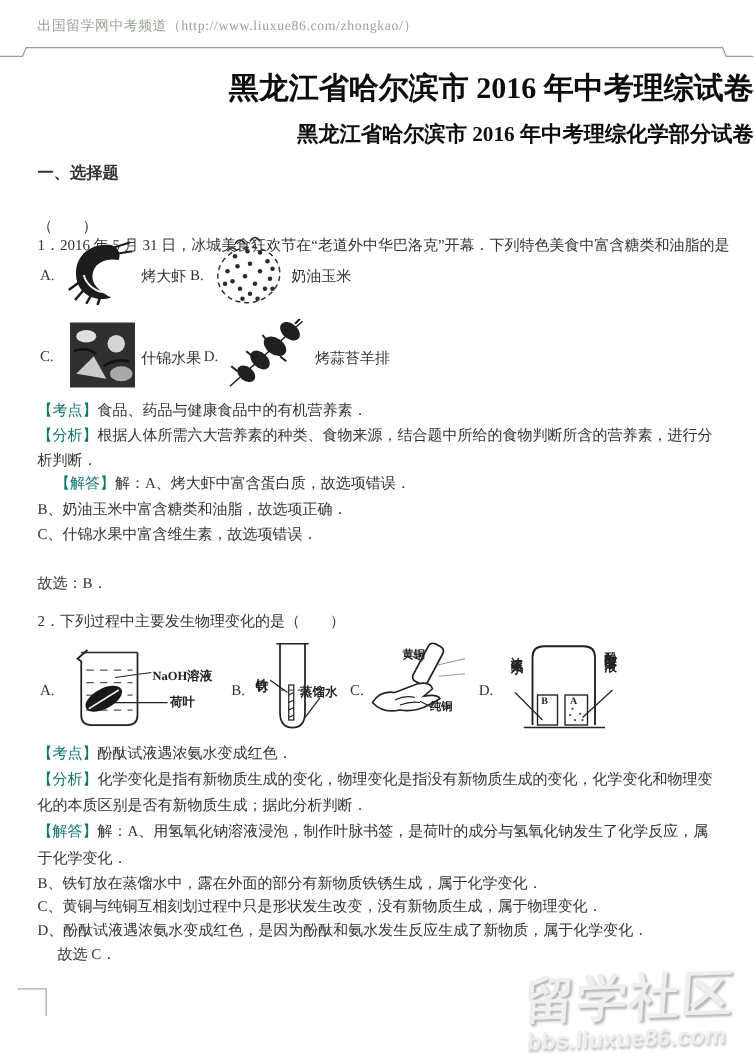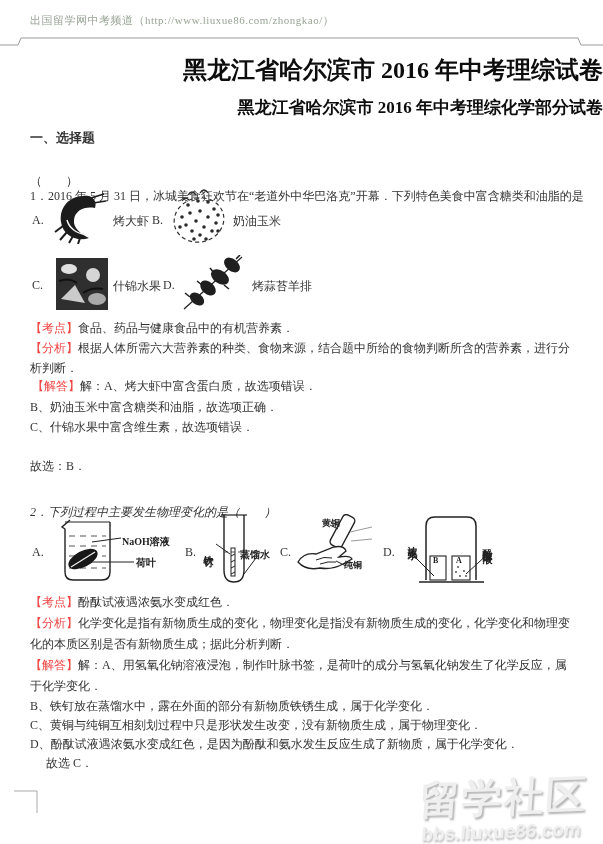--- a/index.html
+++ b/index.html
@@ -1,25 +1,25 @@
 <!DOCTYPE html>
 <html><head>
 <meta charset="utf-8">
 <style>
   html,body{margin:0;padding:0;background:#ffffff;}
   .page{position:relative;width:603px;height:844px;background:#ffffff;overflow:hidden;
         font-family:"Liberation Serif","DejaVu Serif",serif;color:#333;border-radius:16px;}
   .abs{position:absolute;}
   .body-text{font-size:12px;line-height:20px;color:#333;}
-  .tag{color:#ef4444;font-family:Liberation Serif, serif;}
+  .tag{color:#0f766e;font-family:Liberation Serif, serif;}
   .nowrap{white-space:nowrap;margin-top:36px;}
   .para{width:545px;}
   .opt-letter{font-size:12px;color:#333;}
   .caption{font-size:12px;color:#333;}
-  .hand-label{font-size:10px;font-weight:bold;color:#222;line-height:11px;text-align:center;}
+  .hand-label{font-size:10px;font-weight:bold;color:#222;line-height:11px;}
   .v-label{writing-mode:vertical-rl;text-orientation:upright;letter-spacing:2px;}
   .title{width:603px;text-align:right;font-weight:bold;color:#0d0d0d;}
   .header-text{font-size:11px;color:#97a594;letter-spacing:.5px;}
   .wm{width:210px;text-align:center;color:#efefef;font-family:"Liberation Sans","DejaVu Sans",sans-serif;
       transform:rotate(-2deg) skewX(-6deg);}
   .wm .wm-big{font-size:40px;font-weight:bold;letter-spacing:2px;
       text-shadow:2px 2px 2px #b5b5b5,-1px -1px 0 #ffffff;}
   .wm .wm-url{font-size:19px;font-weight:bold;margin-top:-4px;
       text-shadow:1px 2px 2px #bdbdbd,-1px -1px 0 #ffffff;}
   svg{display:block;}
@@ -99,28 +99,28 @@
     <path d="M56 4 L60 0 M34 18 L30 13 M22 30 L17 26 M10 42 L5 38 M44 30 L49 34" stroke="#1f1f1f" stroke-width="1.6" fill="none"></path>
   </svg>
   <span class="abs caption" style="left:252px;top:278px;">烤蒜苔羊排</span>
 
   <div class="abs body-text" style="left:30px;top:318px;">
     <span class="tag">【考点】</span><span>食品、药品与健康食品中的有机营养素．</span>
   </div>
   <div class="abs body-text para" style="left:30px;top:338px;width:542px;">
     <span class="tag">【分析】</span><span>根据人体所需六大营养素的种类、食物来源，结合题中所给的食物判断所含的营养素，进行分析判断．</span>
   </div>
-  <div class="abs body-text" style="left:32px;top:376px;">
+  <div class="abs body-text" style="left:44px;top:376px;">
     <span class="tag">【解答】</span><span>解：A、烤大虾中富含蛋白质，故选项错误．</span>
   </div>
   <div class="abs body-text" style="left:30px;top:397px;">B、奶油玉米中富含糖类和油脂，故选项正确．</div>
   <div class="abs body-text" style="left:30px;top:417px;">C、什锦水果中富含维生素，故选项错误．</div>
   <div class="abs body-text" style="left:30px;top:456px;">故选：B．</div>
 
-  <div class="abs body-text" style="left:30px;top:502px;font-style:italic;">2．下列过程中主要发生物理变化的是（　　）</div>
+  <div class="abs body-text" style="left:30px;top:487px;">2．下列过程中主要发生物理变化的是（　　）</div>
 
   <span class="abs opt-letter" style="left:32px;top:545px;">A.</span>
   <svg class="abs" style="left:48px;top:512px;" width="92" height="76">
     <path d="M22 8 L14 15 L17 17 L17 60 Q17 68 25 68 L54 68 Q62 68 62 60 L62 10" fill="none" stroke="#222" stroke-width="1.4"></path>
     <line x1="17" y1="10" x2="62" y2="10" stroke="#222" stroke-width="1.2"></line>
     <g stroke="#555" stroke-width="1" stroke-dasharray="6 5">
       <line x1="21" y1="24" x2="58" y2="24"></line>
         <line x1="21" y1="34" x2="58" y2="34"></line>
       <line x1="21" y1="44" x2="58" y2="44"></line>
         <line x1="21" y1="56" x2="58" y2="56"></line>

